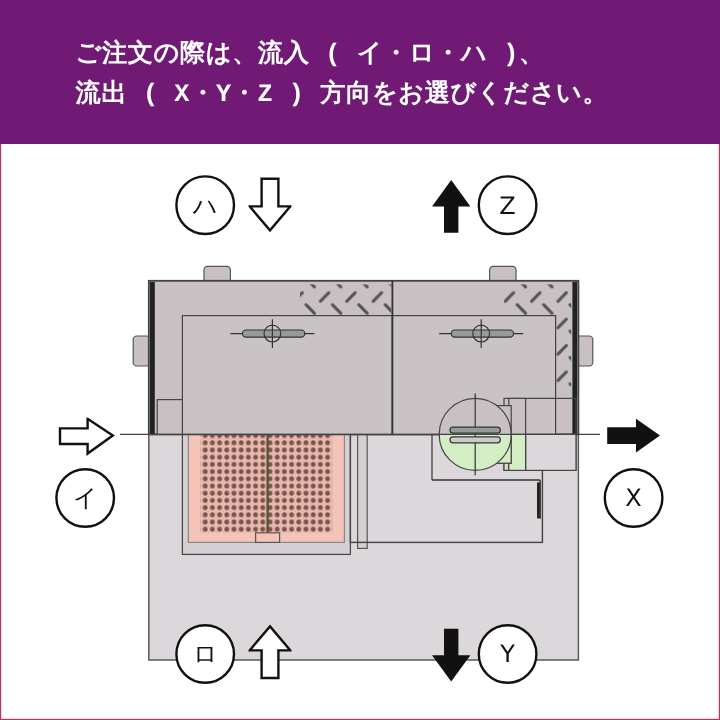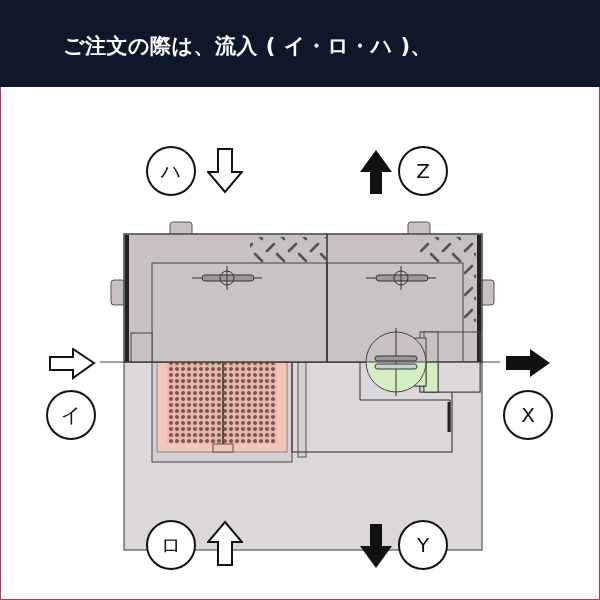--- a/index.html
+++ b/index.html
@@ -1,31 +1,32 @@
 <!DOCTYPE html>
 <html><head>
 <meta charset="utf-8">
 <style>
   html, body { margin: 0; padding: 0; }
   body { width: 600px; height: 600px; position: relative; background: #ffffff; overflow: hidden; font-family: "DejaVu Sans", sans-serif; }
   .frame { position: absolute; left: 0; top: 0; width: 598px; height: 598px; border: 1px solid #b8385a; }
-  .banner { position: absolute; left: 0; top: 0; width: 600px; height: 87px; background: #0f172a; }
+  .banner { position: absolute; left: 0; top: 0; width: 600px; height: 120px; background: #701a75; font-family: Liberation Mono, monospace; }
   .banner-text { position: absolute; left: 63px; top: 30px; color: #ffffff; font-size: 21px; font-weight: bold; line-height: 33px; letter-spacing: 0.5px; white-space: nowrap; }
   .label-circle { position: absolute; width: 50px; height: 50px; border: 2px solid #111; border-radius: 50%; box-sizing: border-box; display: flex; align-items: center; justify-content: center; font-size: 20px; color: #111; background: #fff; }
   .arrow { position: absolute; }
   svg.diagram { position: absolute; left: 0; top: 0; }
 </style>
 </head>
 <body>
 
 <div class="frame"></div>
 
 <div class="banner">
   <div class="banner-text">
     <div>ご注文の際は、流入 ( イ・ロ・ハ )、</div>
+    <div>流出 ( X・Y・Z ) 方向をお選びください。</div>
   </div>
 </div>
 
 <svg class="diagram" width="600" height="600">
   <defs>
     <pattern id="checker" width="22" height="22" patternUnits="userSpaceOnUse">
       <rect width="22" height="22" fill="#c8c0c2"></rect>
       <line x1="3" y1="9" x2="10" y2="2" stroke="#555" stroke-width="2.6" stroke-linecap="round"></line>
       <line x1="13" y1="12" x2="20" y2="19" stroke="#555" stroke-width="2.6" stroke-linecap="round"></line>
     </pattern>

